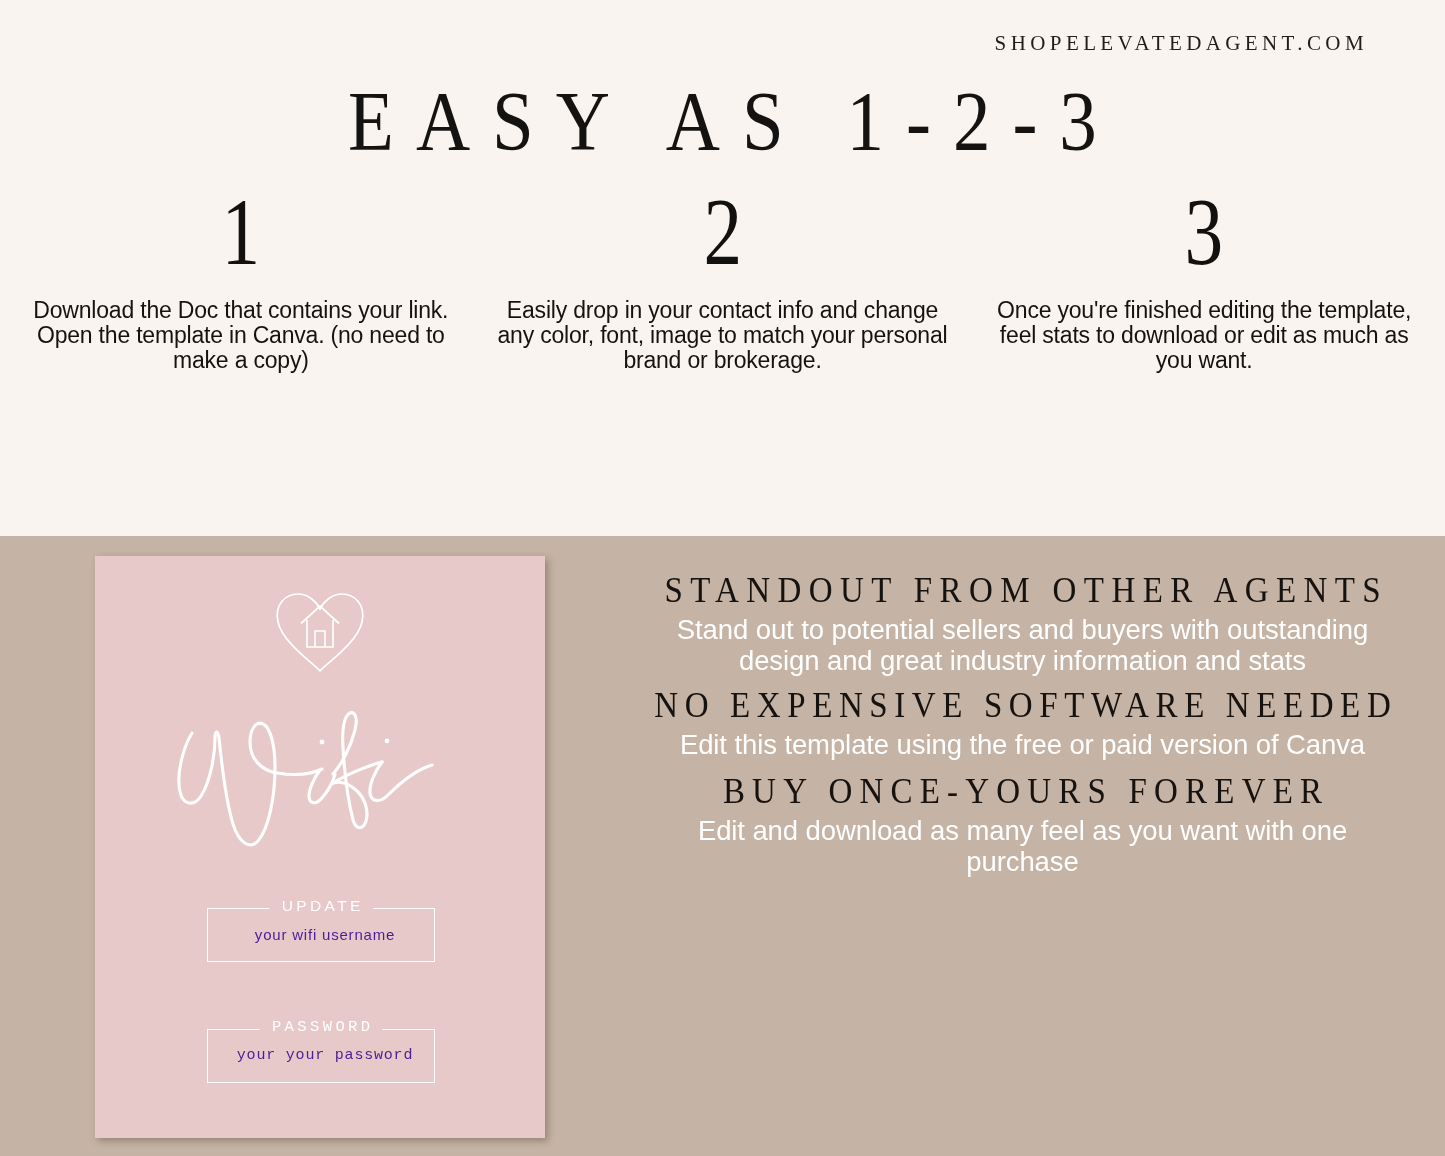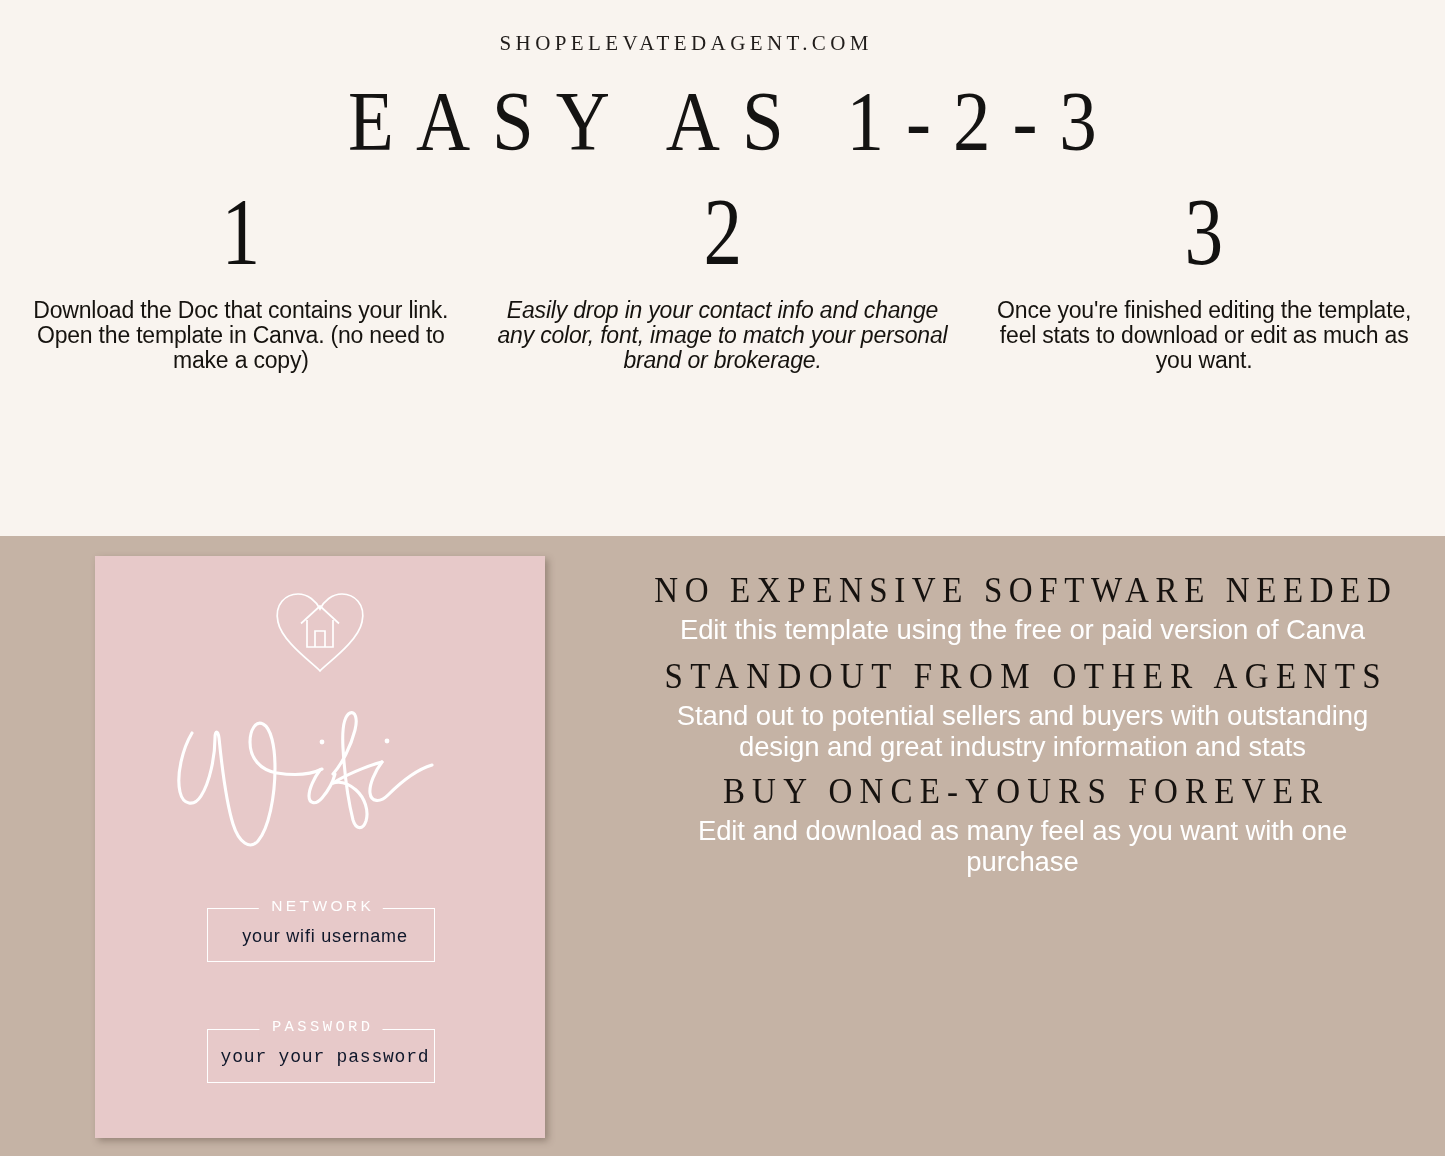--- a/index.html
+++ b/index.html
@@ -28,21 +28,21 @@
     left: 0; top: 0;
     width: 1445px;
     height: 536px;
     background: #f9f4ef;
   }
 
   #site-url {
     position: absolute;
     left: 0; top: 31px;
     width: 1368px;
-    text-align: center;
+    text-align: right;
     font-family: "Liberation Serif", serif;
     font-size: 21px;
     letter-spacing: 4.4px;
     color: #211d1b;
     text-indent: 4.4px;
   }
 
   #headline {
     position: absolute;
     left: 0; top: 74px;
@@ -80,21 +80,21 @@
   .step-text {
     margin-top: 26px;
     text-align: center;
     font-size: 23px;
     line-height: 1.09;
     color: #16130f;
     letter-spacing: -0.2px;
   }
 
   #step-1 .step-text { padding: 0 18px; }
-  #step-2 .step-text { padding: 0 8px; font-style: italic; }
+  #step-2 .step-text { padding: 0 8px; }
   #step-3 .step-text { padding: 0 22px; }
 
   
   #bottom-section {
     position: absolute;
     left: 0; top: 536px;
     width: 1445px;
     height: 620px;
     background: #c5b3a5;
   }
@@ -150,23 +150,23 @@
     text-indent: 3.4px;
     color: #ffffff;
     white-space: nowrap;
   }
 
   .field-value {
     position: absolute;
     left: 8px; right: 0;
     top: 17px;
     text-align: center;
-    font-size: 18px;
+    font-size: 15px;
     letter-spacing: 0.8px;
-    color: #0f172a;
+    color: #4c1d95;
     white-space: nowrap;
   }
 
   
   #features {
     position: absolute;
     left: 600px;
     top: 34px;
     width: 845px;
   }
@@ -266,46 +266,46 @@
           <path d="M163 97 C174 90 196 80 212 76"></path>
 
           <path d="M212 76 C205 85 199 99 200 107 C201 116 210 117 218 109
                    C230 97 245 84 262 79"></path>
           <circle cx="217" cy="55" r="2.4" stroke="none" fill="#ffffff"></circle>
         </svg>
       </div>
 
       <div class="field-group" id="field-network">
         <div class="field-box">
-          <div class="field-label">NETWORK</div>
+          <div class="field-label">UPDATE</div>
           <div class="field-value">your wifi username</div>
         </div>
       </div>
 
       <div class="field-group" id="field-password">
         <div class="field-box">
           <div class="field-label">PASSWORD</div>
           <div class="field-value">your your password</div>
         </div>
       </div>
 
     </div>
 
     <div id="features">
 
+      <div class="feature" id="feature-2">
+        <div class="feature-title">STANDOUT FROM OTHER AGENTS</div>
+        <div class="feature-desc">Stand out to potential sellers and buyers with outstanding design and great industry information and stats</div>
+      </div>
+
       <div class="feature" id="feature-1">
         <div class="feature-title">NO EXPENSIVE SOFTWARE NEEDED</div>
         <div class="feature-desc">Edit this template using the free or paid version of Canva</div>
       </div>
 
-      <div class="feature" id="feature-2">
-        <div class="feature-title">STANDOUT FROM OTHER AGENTS</div>
-        <div class="feature-desc">Stand out to potential sellers and buyers with outstanding design and great industry information and stats</div>
-      </div>
-
       <div class="feature" id="feature-3">
         <div class="feature-title">BUY ONCE-YOURS FOREVER</div>
         <div class="feature-desc">Edit and download as many feel as you want with one purchase</div>
       </div>
 
 
     </div>
 
   </div>
 </div>

